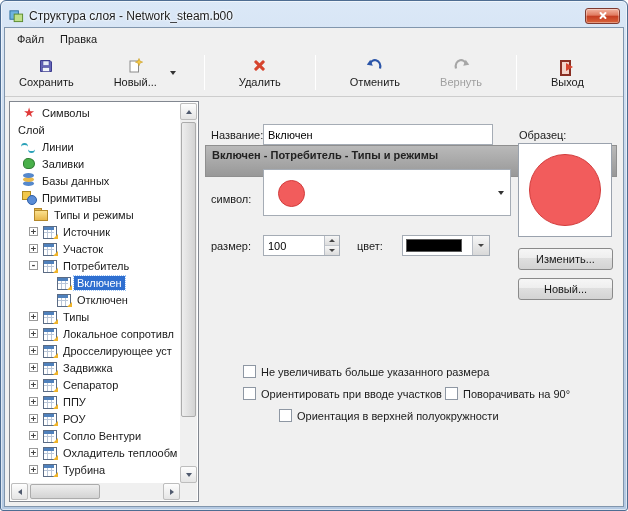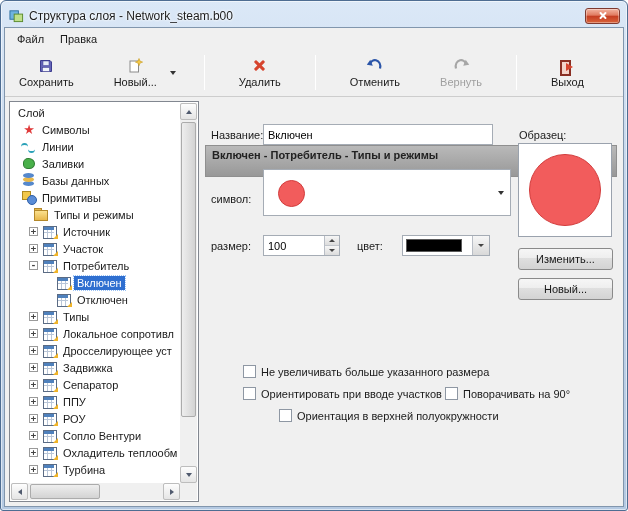--- a/index.html
+++ b/index.html
@@ -216,26 +216,26 @@
             <span class="help-icon"></span>
           </span>
         <span class="tb-label">Справка</span>
       </div>
     </div>
 
     <div class="main">
 
       <div class="tree-panel">
         <div class="tree-view">
-            <div class="trow" style="padding-left: 4px;">
-              <span class="tlabel">Слой</span>
-            </div>
             <div class="trow" style="padding-left: 10px;">
               <span class="ticon" data-icon="star"></span>
               <span class="tlabel">Символы</span>
+            </div>
+            <div class="trow" style="padding-left: 4px;">
+              <span class="tlabel">Слой</span>
             </div>
             <div class="trow" style="padding-left: 10px;">
               <span class="ticon" data-icon="lines"></span>
               <span class="tlabel">Линии</span>
             </div>
             <div class="trow" style="padding-left: 10px;">
               <span class="ticon" data-icon="fills"></span>
               <span class="tlabel">Заливки</span>
             </div>
             <div class="trow" style="padding-left: 10px;">

